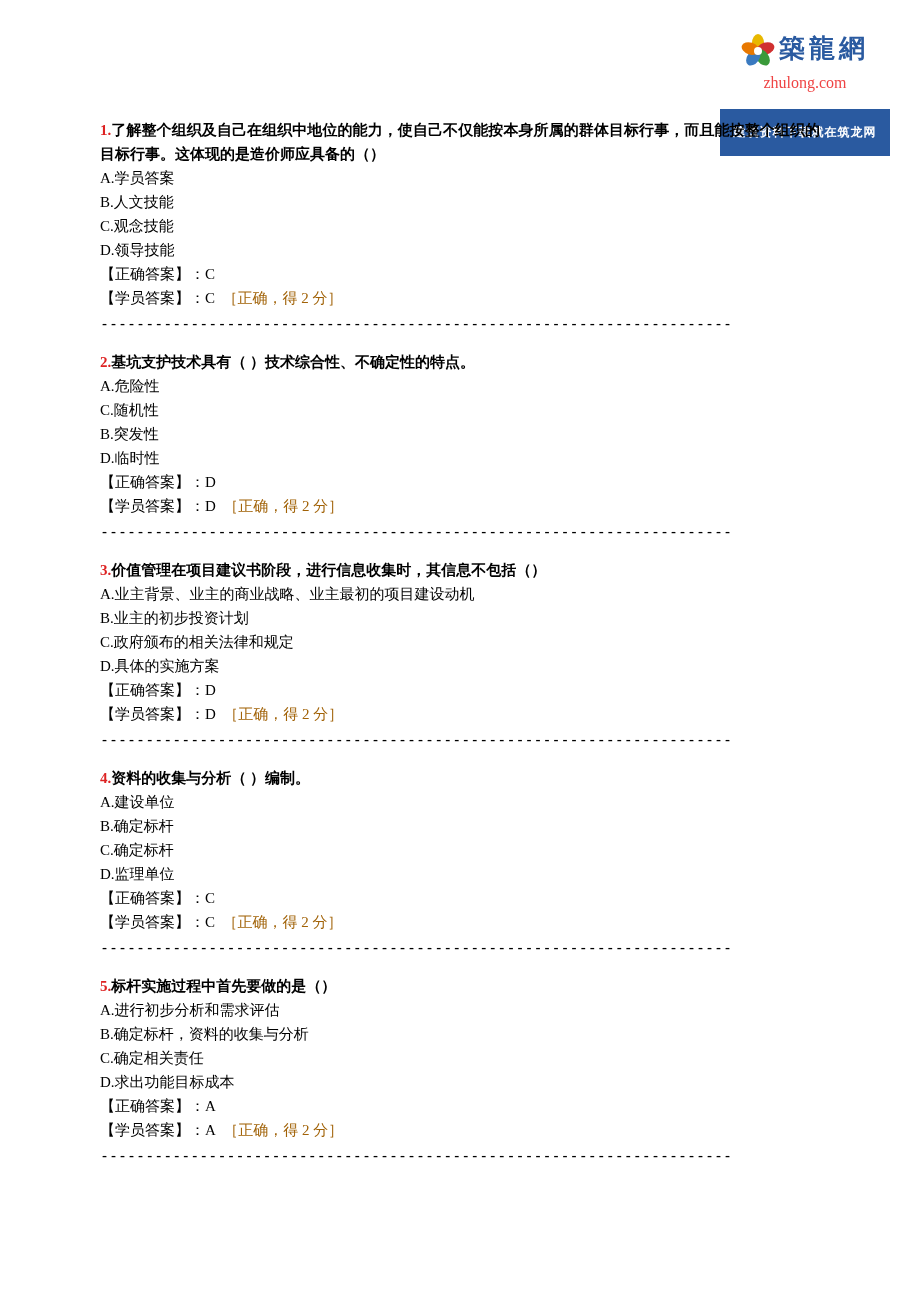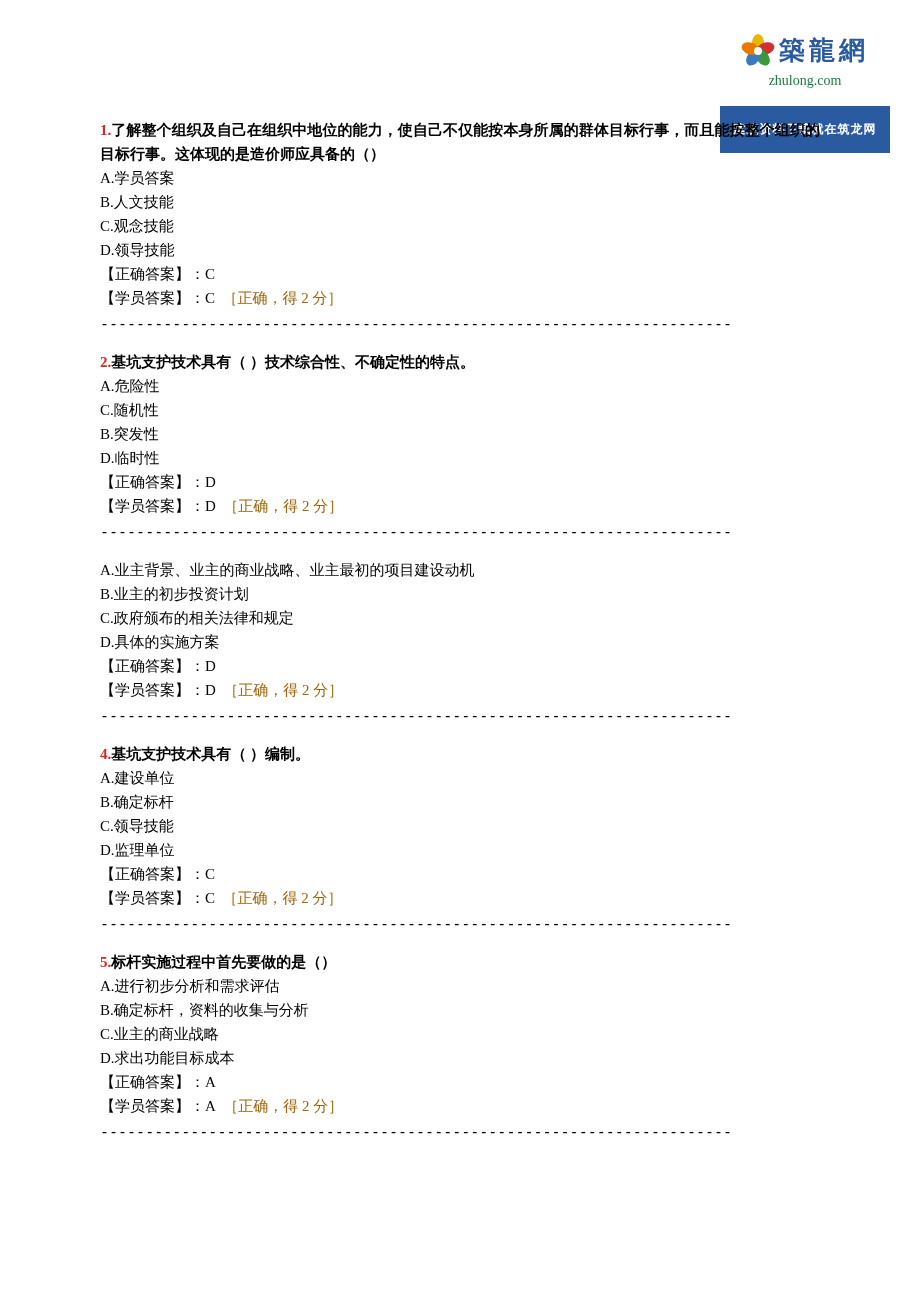--- a/index.html
+++ b/index.html
@@ -25,29 +25,29 @@
       align-items: center;
       justify-content: center;
       gap: 4px;
     }
     .logo-flower {
       width: 34px;
       height: 34px;
       position: relative;
     }
     .logo-text-cn {
-      font-family: Liberation Serif, serif;
+      font-family: Liberation Mono, monospace;
       font-size: 26px;
       font-weight: bold;
       color: #2a5aa0;
       letter-spacing: 4px;
     }
     .logo-text-en {
-      font-size: 14px;
-      color: #15803d;
+      font-size: 16px;
+      color: #ef4444;
       margin-top: -2px;
     }
     .logo-banner {
       background: #2a5aa0;
       color: #fff;
       font-size: 12px;
       padding: 14px 4px;
       margin-top: 14px;
       letter-spacing: 1px;
       font-family: "SimSun", serif;
@@ -116,44 +116,45 @@
     <div class="option">A.危险性</div>
     <div class="option">C.随机性</div>
     <div class="option">B.突发性</div>
     <div class="option">D.临时性</div>
     <div class="correct-ans"><span>【正确答案】：</span><span>D</span></div>
     <div class="student-ans"><span>【学员答案】：</span><span>D</span>&nbsp;&nbsp;<span class="result">［正确，得 2 分］</span></div>
     <div class="divider">----------------------------------------------------------------------</div>
   </div>
 
   <div class="question">
+    <div class="qtext"><span class="qnum">3.</span><span>价值管理在项目建议书阶段，进行信息收集时，其信息不包括（）</span></div>
     <div class="option">A.业主背景、业主的商业战略、业主最初的项目建设动机</div>
     <div class="option">B.业主的初步投资计划</div>
     <div class="option">C.政府颁布的相关法律和规定</div>
     <div class="option">D.具体的实施方案</div>
     <div class="correct-ans"><span>【正确答案】：</span><span>D</span></div>
     <div class="student-ans"><span>【学员答案】：</span><span>D</span>&nbsp;&nbsp;<span class="result">［正确，得 2 分］</span></div>
     <div class="divider">----------------------------------------------------------------------</div>
   </div>
 
   <div class="question">
-    <div class="qtext"><span class="qnum">4.</span><span>基坑支护技术具有（ ）编制。</span></div>
+    <div class="qtext"><span class="qnum">4.</span><span>资料的收集与分析（ ）编制。</span></div>
     <div class="option">A.建设单位</div>
     <div class="option">B.确定标杆</div>
-    <div class="option">C.领导技能</div>
+    <div class="option">C.确定标杆</div>
     <div class="option">D.监理单位</div>
     <div class="correct-ans"><span>【正确答案】：</span><span>C</span></div>
     <div class="student-ans"><span>【学员答案】：</span><span>C</span>&nbsp;&nbsp;<span class="result">［正确，得 2 分］</span></div>
     <div class="divider">----------------------------------------------------------------------</div>
   </div>
 
   <div class="question">
     <div class="qtext"><span class="qnum">5.</span><span>标杆实施过程中首先要做的是（）</span></div>
     <div class="option">A.进行初步分析和需求评估</div>
     <div class="option">B.确定标杆，资料的收集与分析</div>
-    <div class="option">C.业主的商业战略</div>
+    <div class="option">C.确定相关责任</div>
     <div class="option">D.求出功能目标成本</div>
     <div class="correct-ans"><span>【正确答案】：</span><span>A</span></div>
     <div class="student-ans"><span>【学员答案】：</span><span>A</span>&nbsp;&nbsp;<span class="result">［正确，得 2 分］</span></div>
     <div class="divider">----------------------------------------------------------------------</div>
   </div>
 
 </div>
 
 </body></html>

